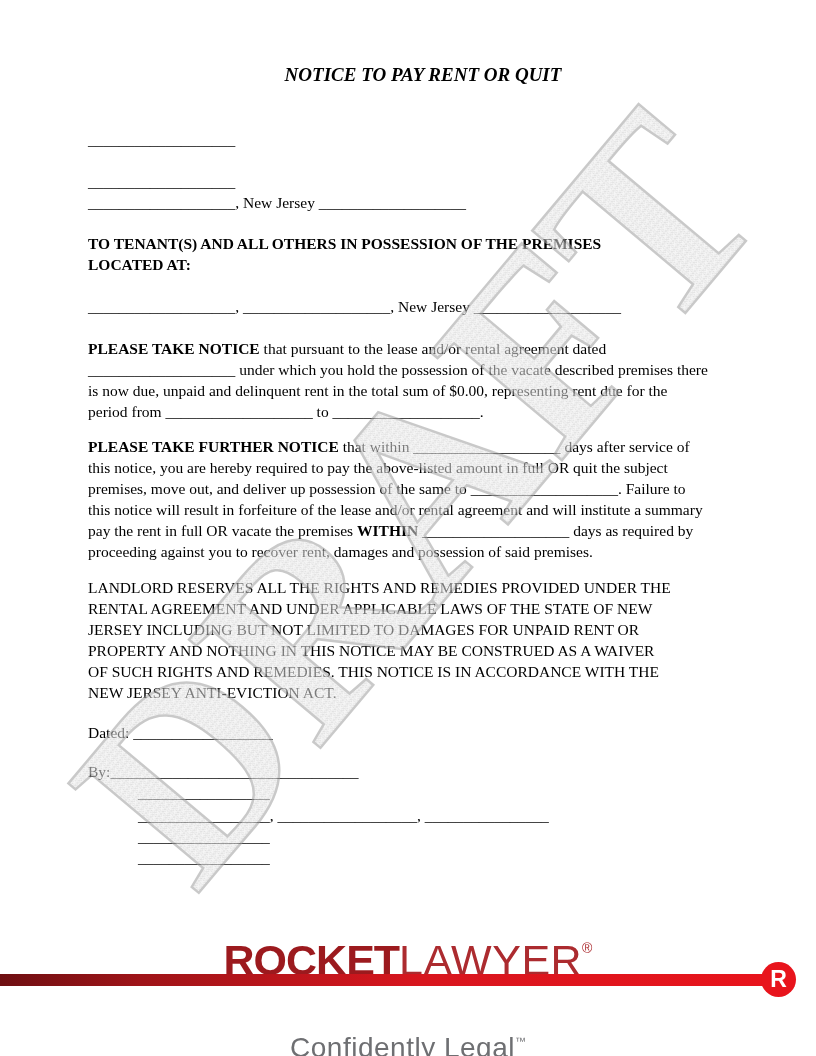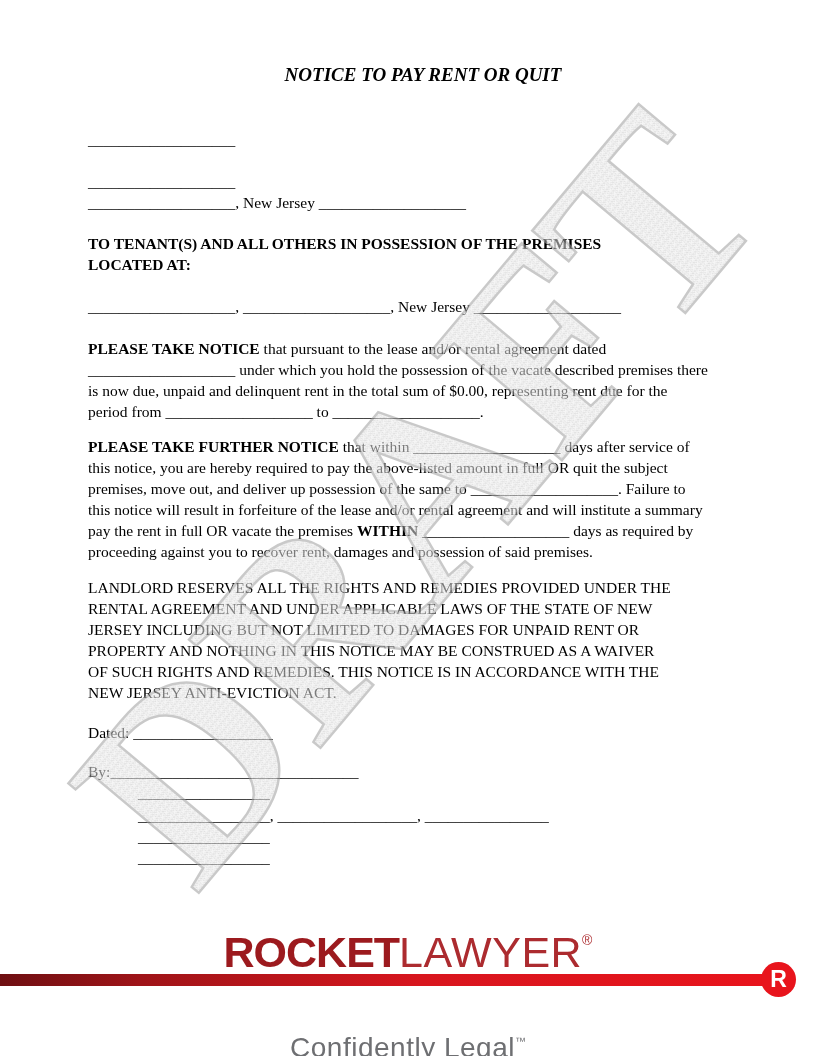--- a/index.html
+++ b/index.html
@@ -51,21 +51,21 @@
   }
 
   
   .footer-logo {
     position: absolute;
     top: 916px; left: 0;
     width: 816px;
     text-align: center;
     font-family: "Liberation Sans", sans-serif;
     font-size: 43px;
-    line-height: 48px;
+    line-height: 64px;
     white-space: nowrap;
   }
   .brand-bold  { font-weight: 800; color: #9C1A1E; letter-spacing: -1px; }
   .brand-light { font-weight: 300; color: #AC2B2F; letter-spacing: 0.5px; }
   .brand-reg   { font-size: 14px; color: #AC2B2F; vertical-align: 22px; font-weight: 400; }
   .footer-bar {
     position: absolute;
     top: 974px; left: 0;
     width: 768px; height: 12px;
     background: linear-gradient(90deg, #6E0F12 0%, #9E1418 18%, #D8161E 55%, #E8141C 100%);

